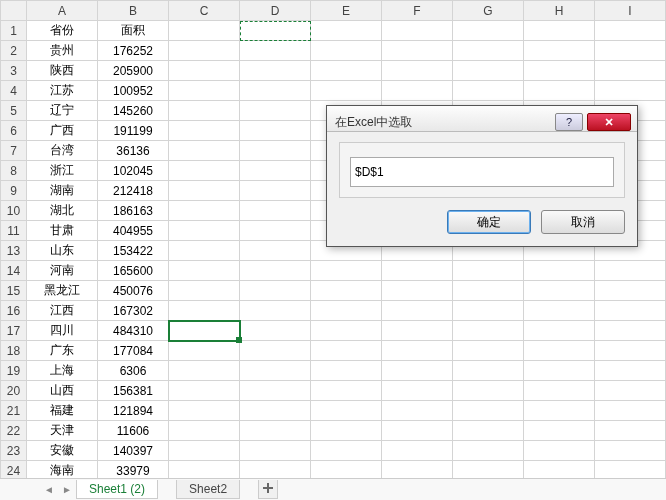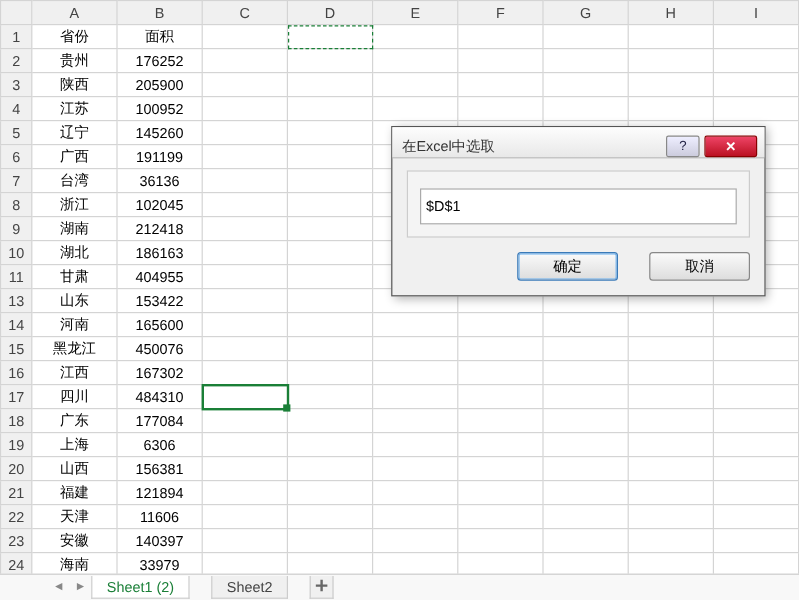--- a/index.html
+++ b/index.html
@@ -156,21 +156,20 @@
     gap: 10px;
     margin-top: 12px;
   }
   .dlg-btn {
     width: 84px; height: 24px;
     border: 1px solid #888;
     border-radius: 3px;
     background: linear-gradient(#fafafa,#ddd);
     cursor: pointer;
     font-size: 12px;
-    margin-left: 16px;
   }
   .dlg-btn.primary {
     border-color: #3a7ab8;
     box-shadow: 0 0 0 1px #6bb0ee inset;
   }
 </style>
 </head>
 <body>
 
 <table class="grid">

